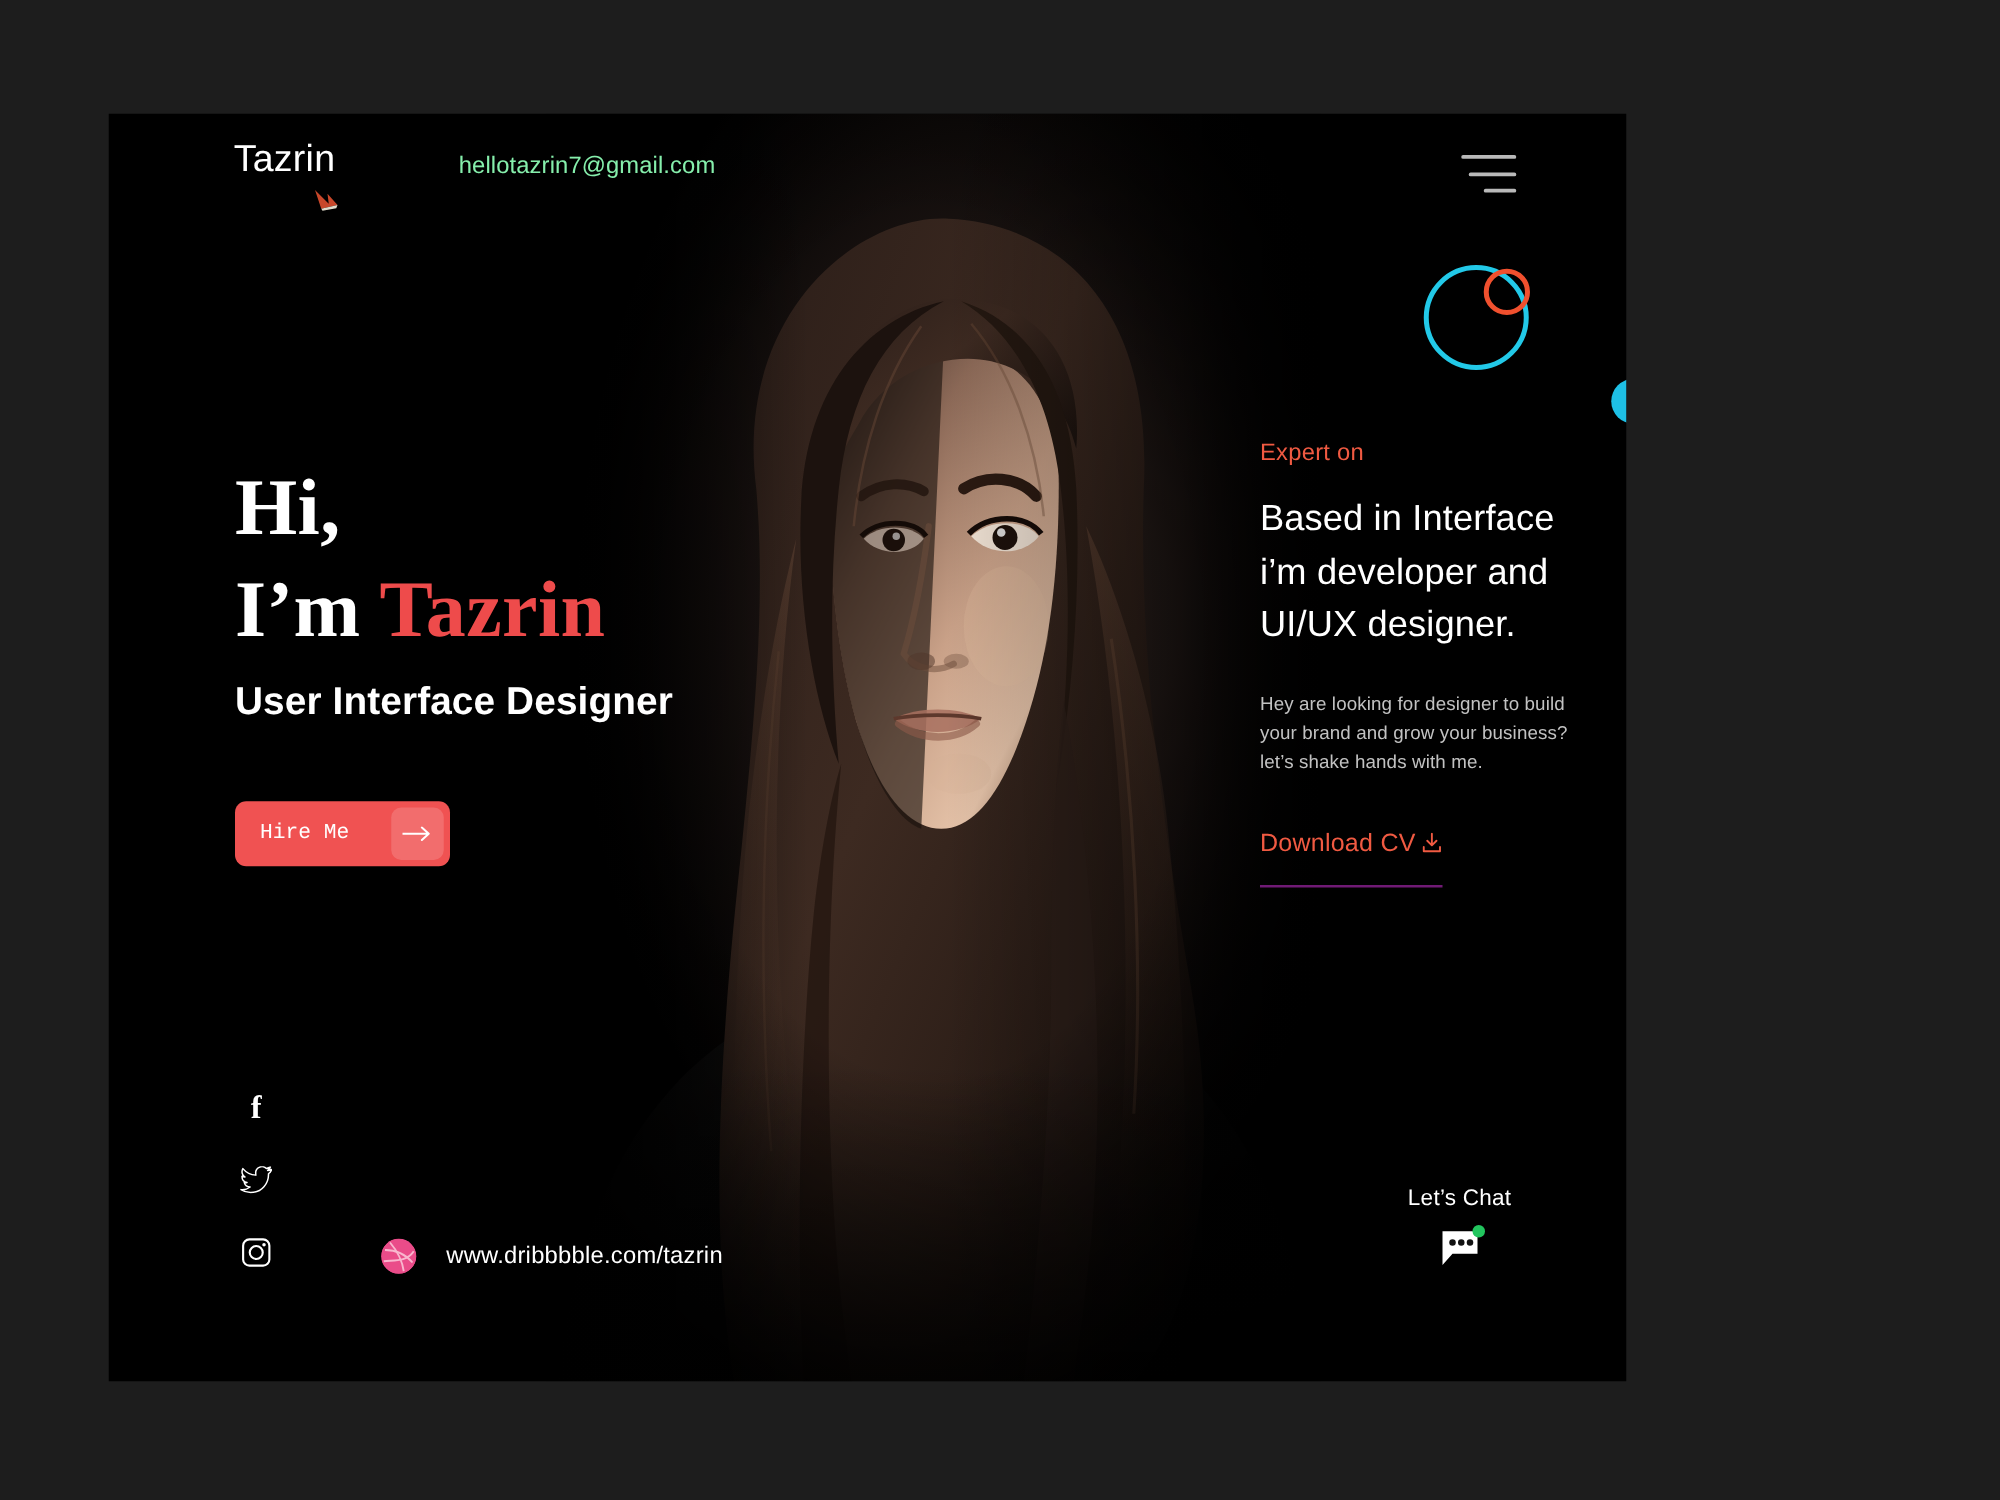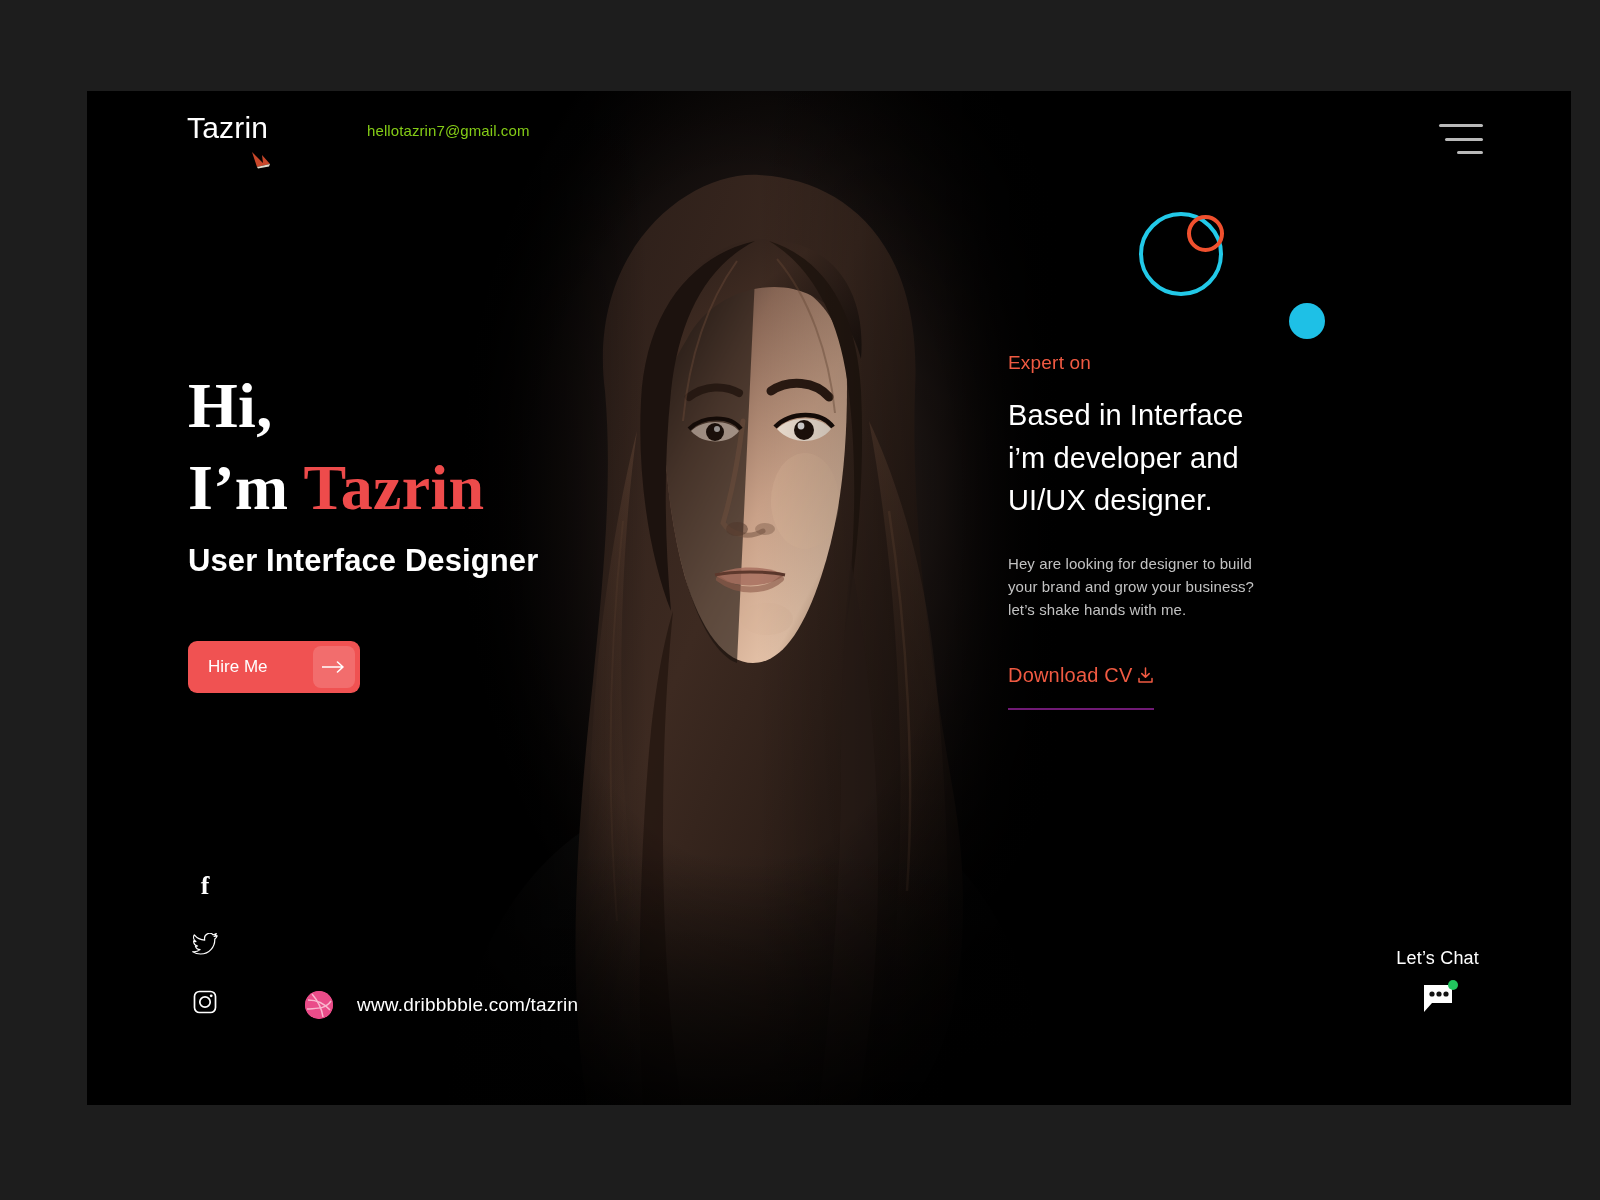--- a/index.html
+++ b/index.html
@@ -8,40 +8,40 @@
     background:#1d1d1d;
     font-family:"Liberation Sans", sans-serif;
     overflow:hidden;
   }
   .stage { position:relative; width:1600px; height:1200px; }
 
   
   .hero {
     position:absolute;
     left:87px; top:91px;
-    width:1484px; height:1014px;
+    width:1214px; height:1014px;
     background:#000000;
     overflow:hidden;
   }
 
   
   .header { position:absolute; left:0; top:0; width:100%; height:110px; }
   .brand { position:absolute; left:100px; top:22px; }
   .brand-name {
     font-size:30px; font-weight:400; color:#ffffff;
     letter-spacing:.2px; line-height:1;
     font-family:"Liberation Sans", sans-serif;
   }
   .brand-mark {
     position:absolute; left:61px; top:36px;
     width:26px; height:20px;
   }
   .email {
     position:absolute; left:280px; top:31px;
-    font-size:15px; color:#84cc16; letter-spacing:.1px;
+    font-size:19px; color:#86efac; letter-spacing:.1px;
   }
   .menu-btn {
     position:absolute; right:88px; top:33px;
     width:44px; height:30px;
     display:flex; flex-direction:column; align-items:flex-end;
     justify-content:space-between; cursor:pointer;
   }
   .menu-btn i { display:block; height:3px; background:#b9b9b9; border-radius:2px; }
   .menu-btn i:nth-child(1){ width:44px; }
   .menu-btn i:nth-child(2){ width:38px; }
@@ -84,21 +84,21 @@
     font-size:31px; font-weight:700; color:#ffffff;
     letter-spacing:.1px;
   }
   .hire {
     margin-top:62px;
     width:172px; height:52px;
     background:#f05252; border-radius:9px;
     display:flex; align-items:center; padding-left:20px;
     position:relative; cursor:pointer; border:none;
   }
-  .hire-label { font-size:17px; color:#ffffff; font-weight:400; }
+  .hire-label { font-size:17px; color:#ffffff; font-weight:400;font-family:Liberation Mono, monospace; }
   .hire-arrow {
     position:absolute; right:5px; top:5px;
     width:42px; height:42px; border-radius:8px;
     background:rgba(255,255,255,.16);
     display:flex; align-items:center; justify-content:center;
   }
 
   
   .social { position:absolute; left:101px; top:778px; z-index:4; }
   .social-item {

